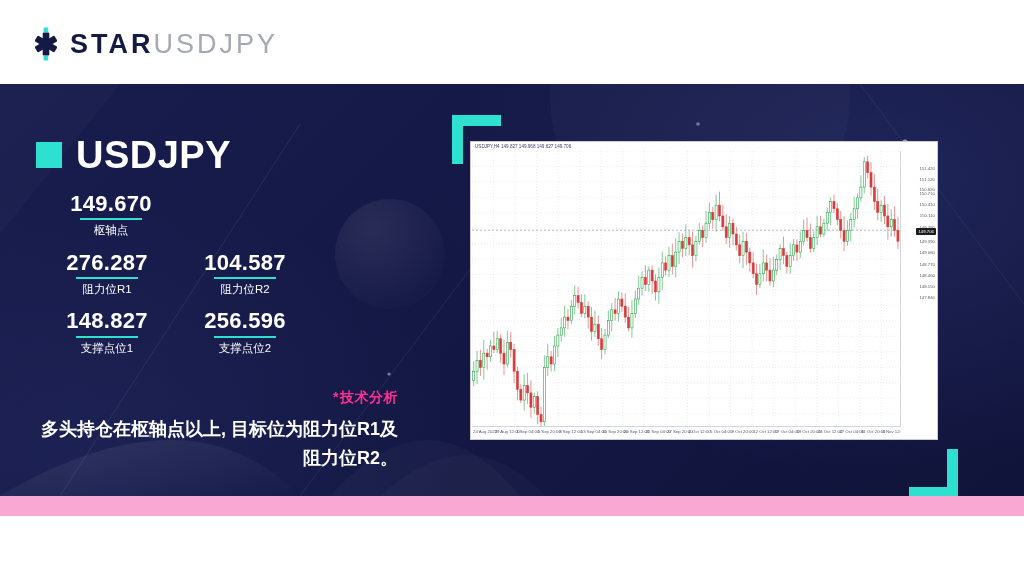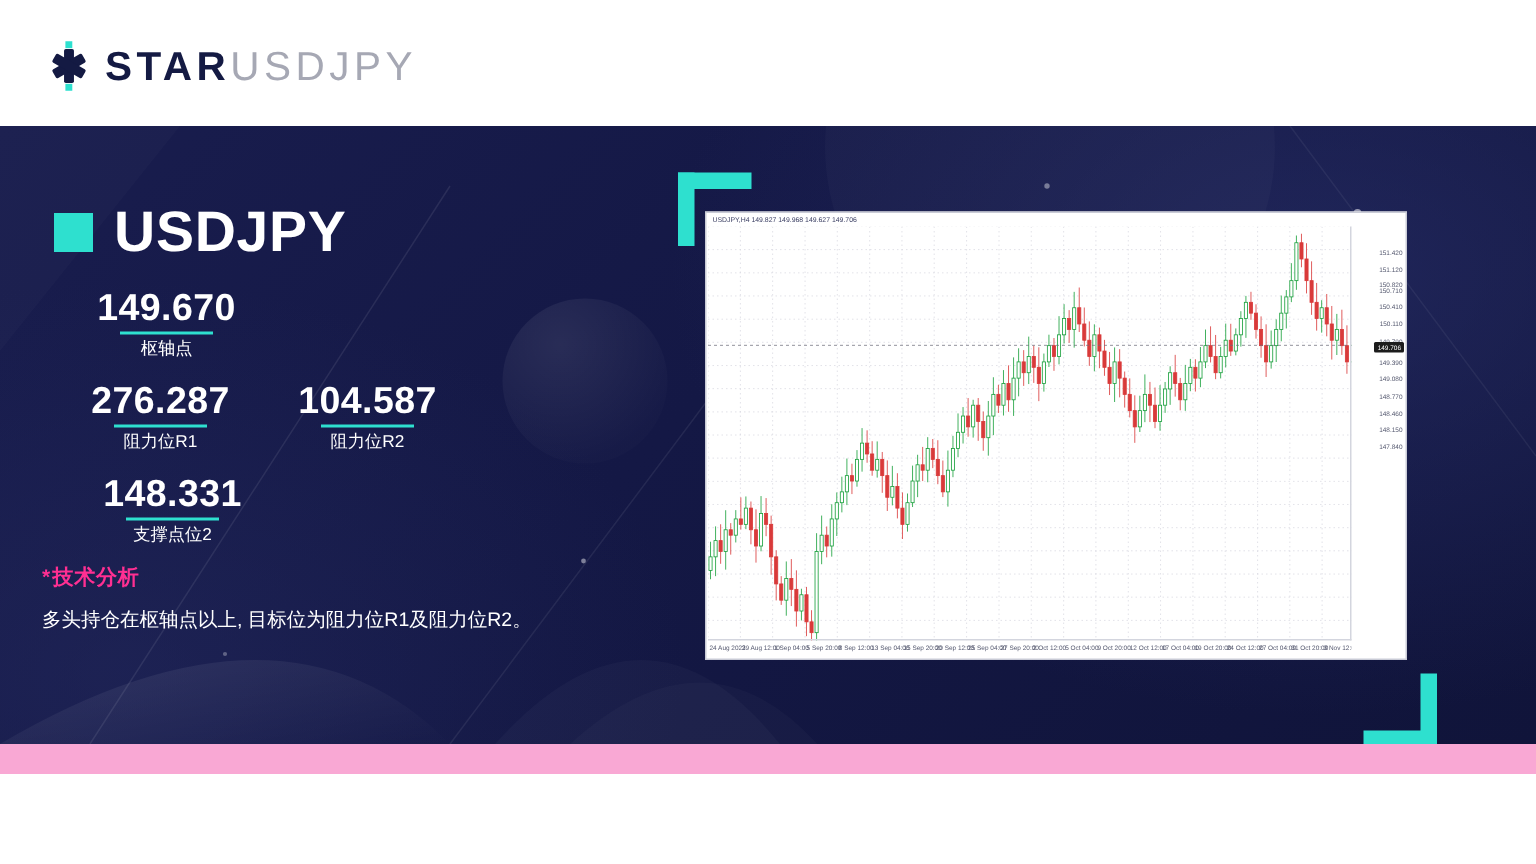--- a/index.html
+++ b/index.html
@@ -32,36 +32,36 @@
 
   
   .pair-row{position:absolute;left:36px;top:52px;display:flex;align-items:center;}
   .pair-sq{width:26px;height:26px;background:#2ee0cf;flex:0 0 auto;}
   .pair-name{margin-left:14px;color:#ffffff;font-size:38px;font-weight:bold;letter-spacing:.5px;
     line-height:1;}
 
   .levels{position:absolute;left:36px;top:108px;width:300px;}
   .lvl-row{display:flex;}
   .lvl{flex:0 0 auto;text-align:center;}
-  .lvl .val{color:#ffffff;font-size:25px;font-weight:bold;line-height:1.05;letter-spacing:.3px;}
+  .lvl .val{color:#ffffff;font-size:22px;font-weight:bold;line-height:1.05;letter-spacing:.3px;}
   .lvl .rule{height:2px;background:#2ee0cf;margin:3px auto 4px auto;width:62px;}
   .lvl .lab{color:#ffffff;font-size:11.5px;line-height:1.1;}
   .row-pivot{justify-content:flex-start;}
   .row-pivot .lvl{width:150px;}
   .row-two .lvl{width:118px;}
   .row-two .lvl:first-child{margin-left:12px;}
   .row-two .lvl:last-child{margin-left:20px;}
   .sp1{height:14px;}
   .sp2{height:14px;}
 
   
-  .analysis{position:absolute;left:28px;top:292px;width:370px;}
+  .analysis{position:absolute;left:28px;top:305px;width:370px;text-align:right;}
   .ana-title{color:#ff2f92;font-size:14px;font-weight:bold;letter-spacing:.5px;margin-bottom:8px;}
   .ana-title .star{margin-right:1px;}
-  .ana-body{color:#ffffff;font-size:13px;line-height:1.62;}
+  .ana-body{color:#ffffff;font-size:18px;line-height:1.62;font-weight:bold;}
 
   
   .chart-wrap{position:absolute;left:470px;top:57px;width:468px;height:305px;}
   .corner{position:absolute;background:transparent;}
   .corner-tl{left:-18px;top:-26px;width:38px;height:38px;
     border-left:11px solid #2ee0cf;border-top:11px solid #2ee0cf;}
   .corner-br{right:-20px;bottom:-52px;width:38px;height:38px;
     border-right:11px solid #2ee0cf;border-bottom:11px solid #2ee0cf;}
   .mt4{position:absolute;left:0;top:0;width:468px;height:299px;background:#ffffff;
     border:1px solid #c9cbd6;box-sizing:border-box;}
@@ -157,21 +157,26 @@
         </div>
         <div class="lvl">
           <div class="val">104.587</div>
           <div class="rule"></div>
           <div class="lab">阻力位R2</div>
         </div>
       </div>
       <div class="sp2"></div>
       <div class="lvl-row row-two">
         <div class="lvl">
-          <div class="val">148.331</div>
+          <div class="val">148.827</div>
+          <div class="rule"></div>
+          <div class="lab">支撑点位1</div>
+        </div>
+        <div class="lvl">
+          <div class="val">256.596</div>
           <div class="rule"></div>
           <div class="lab">支撑点位2</div>
         </div>
       </div>
     </div>
 
     <div class="analysis">
       <div class="ana-title">
         <span class="star">*</span><span>技术分析</span>
       </div>

